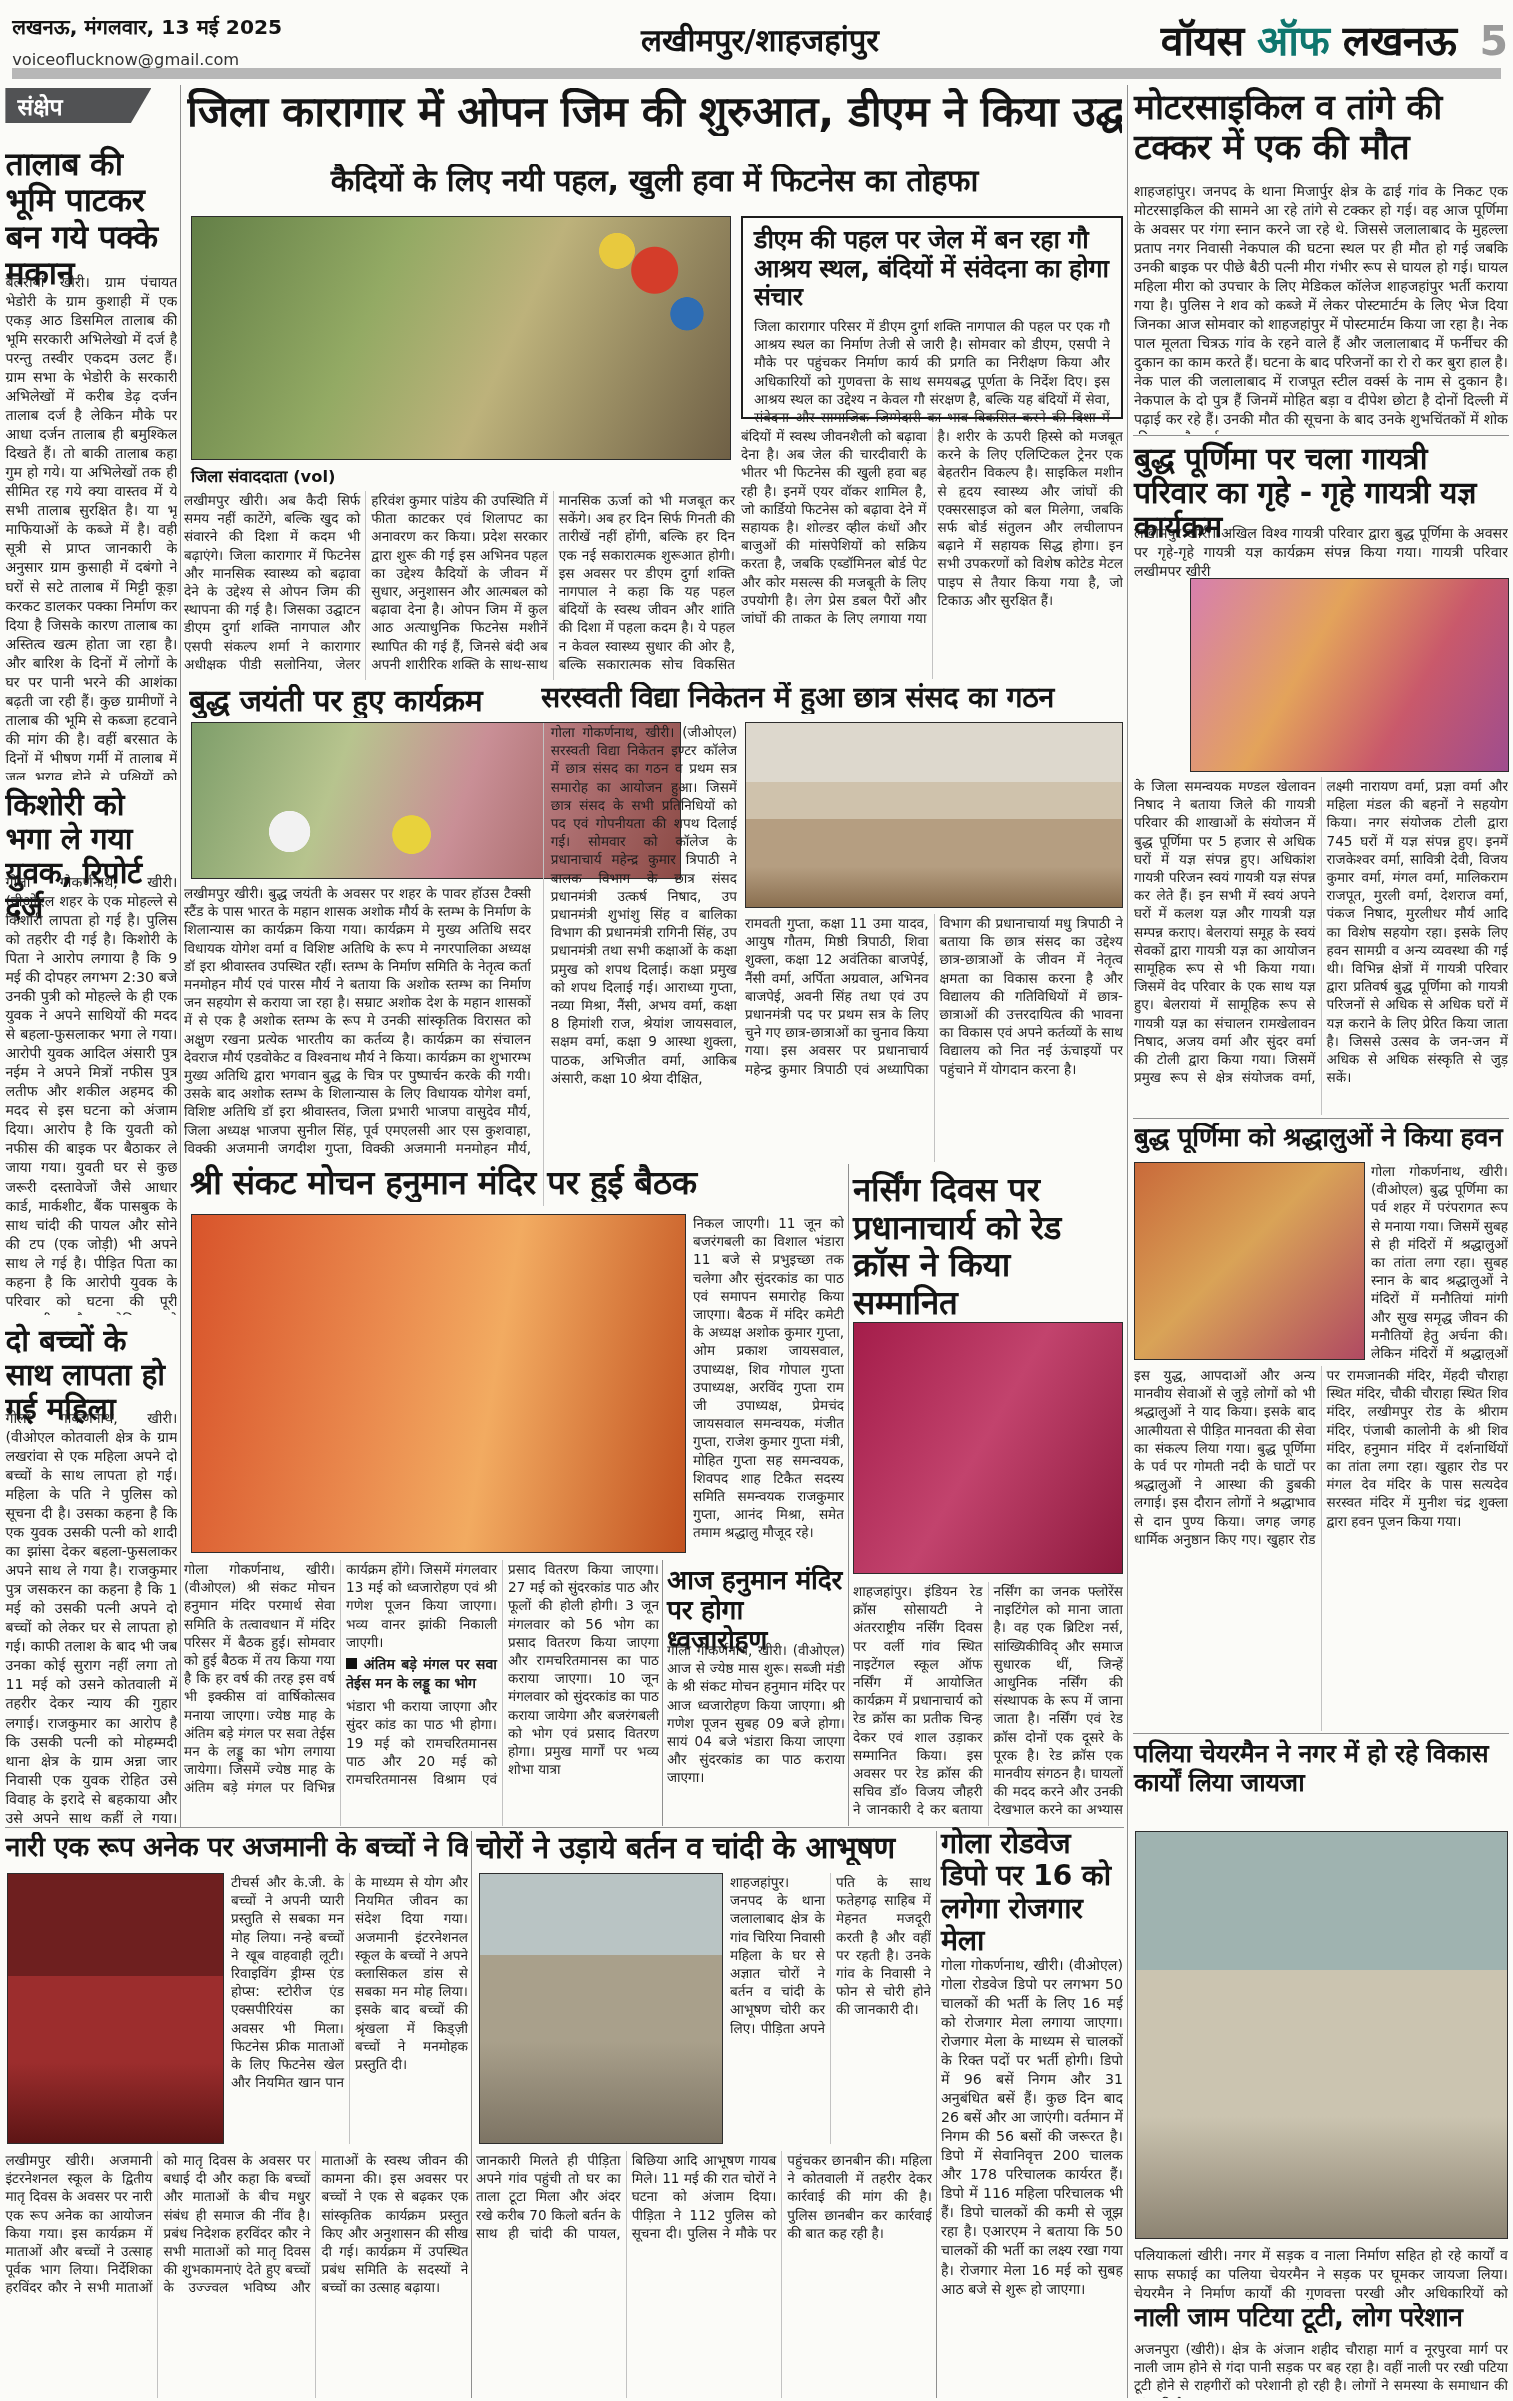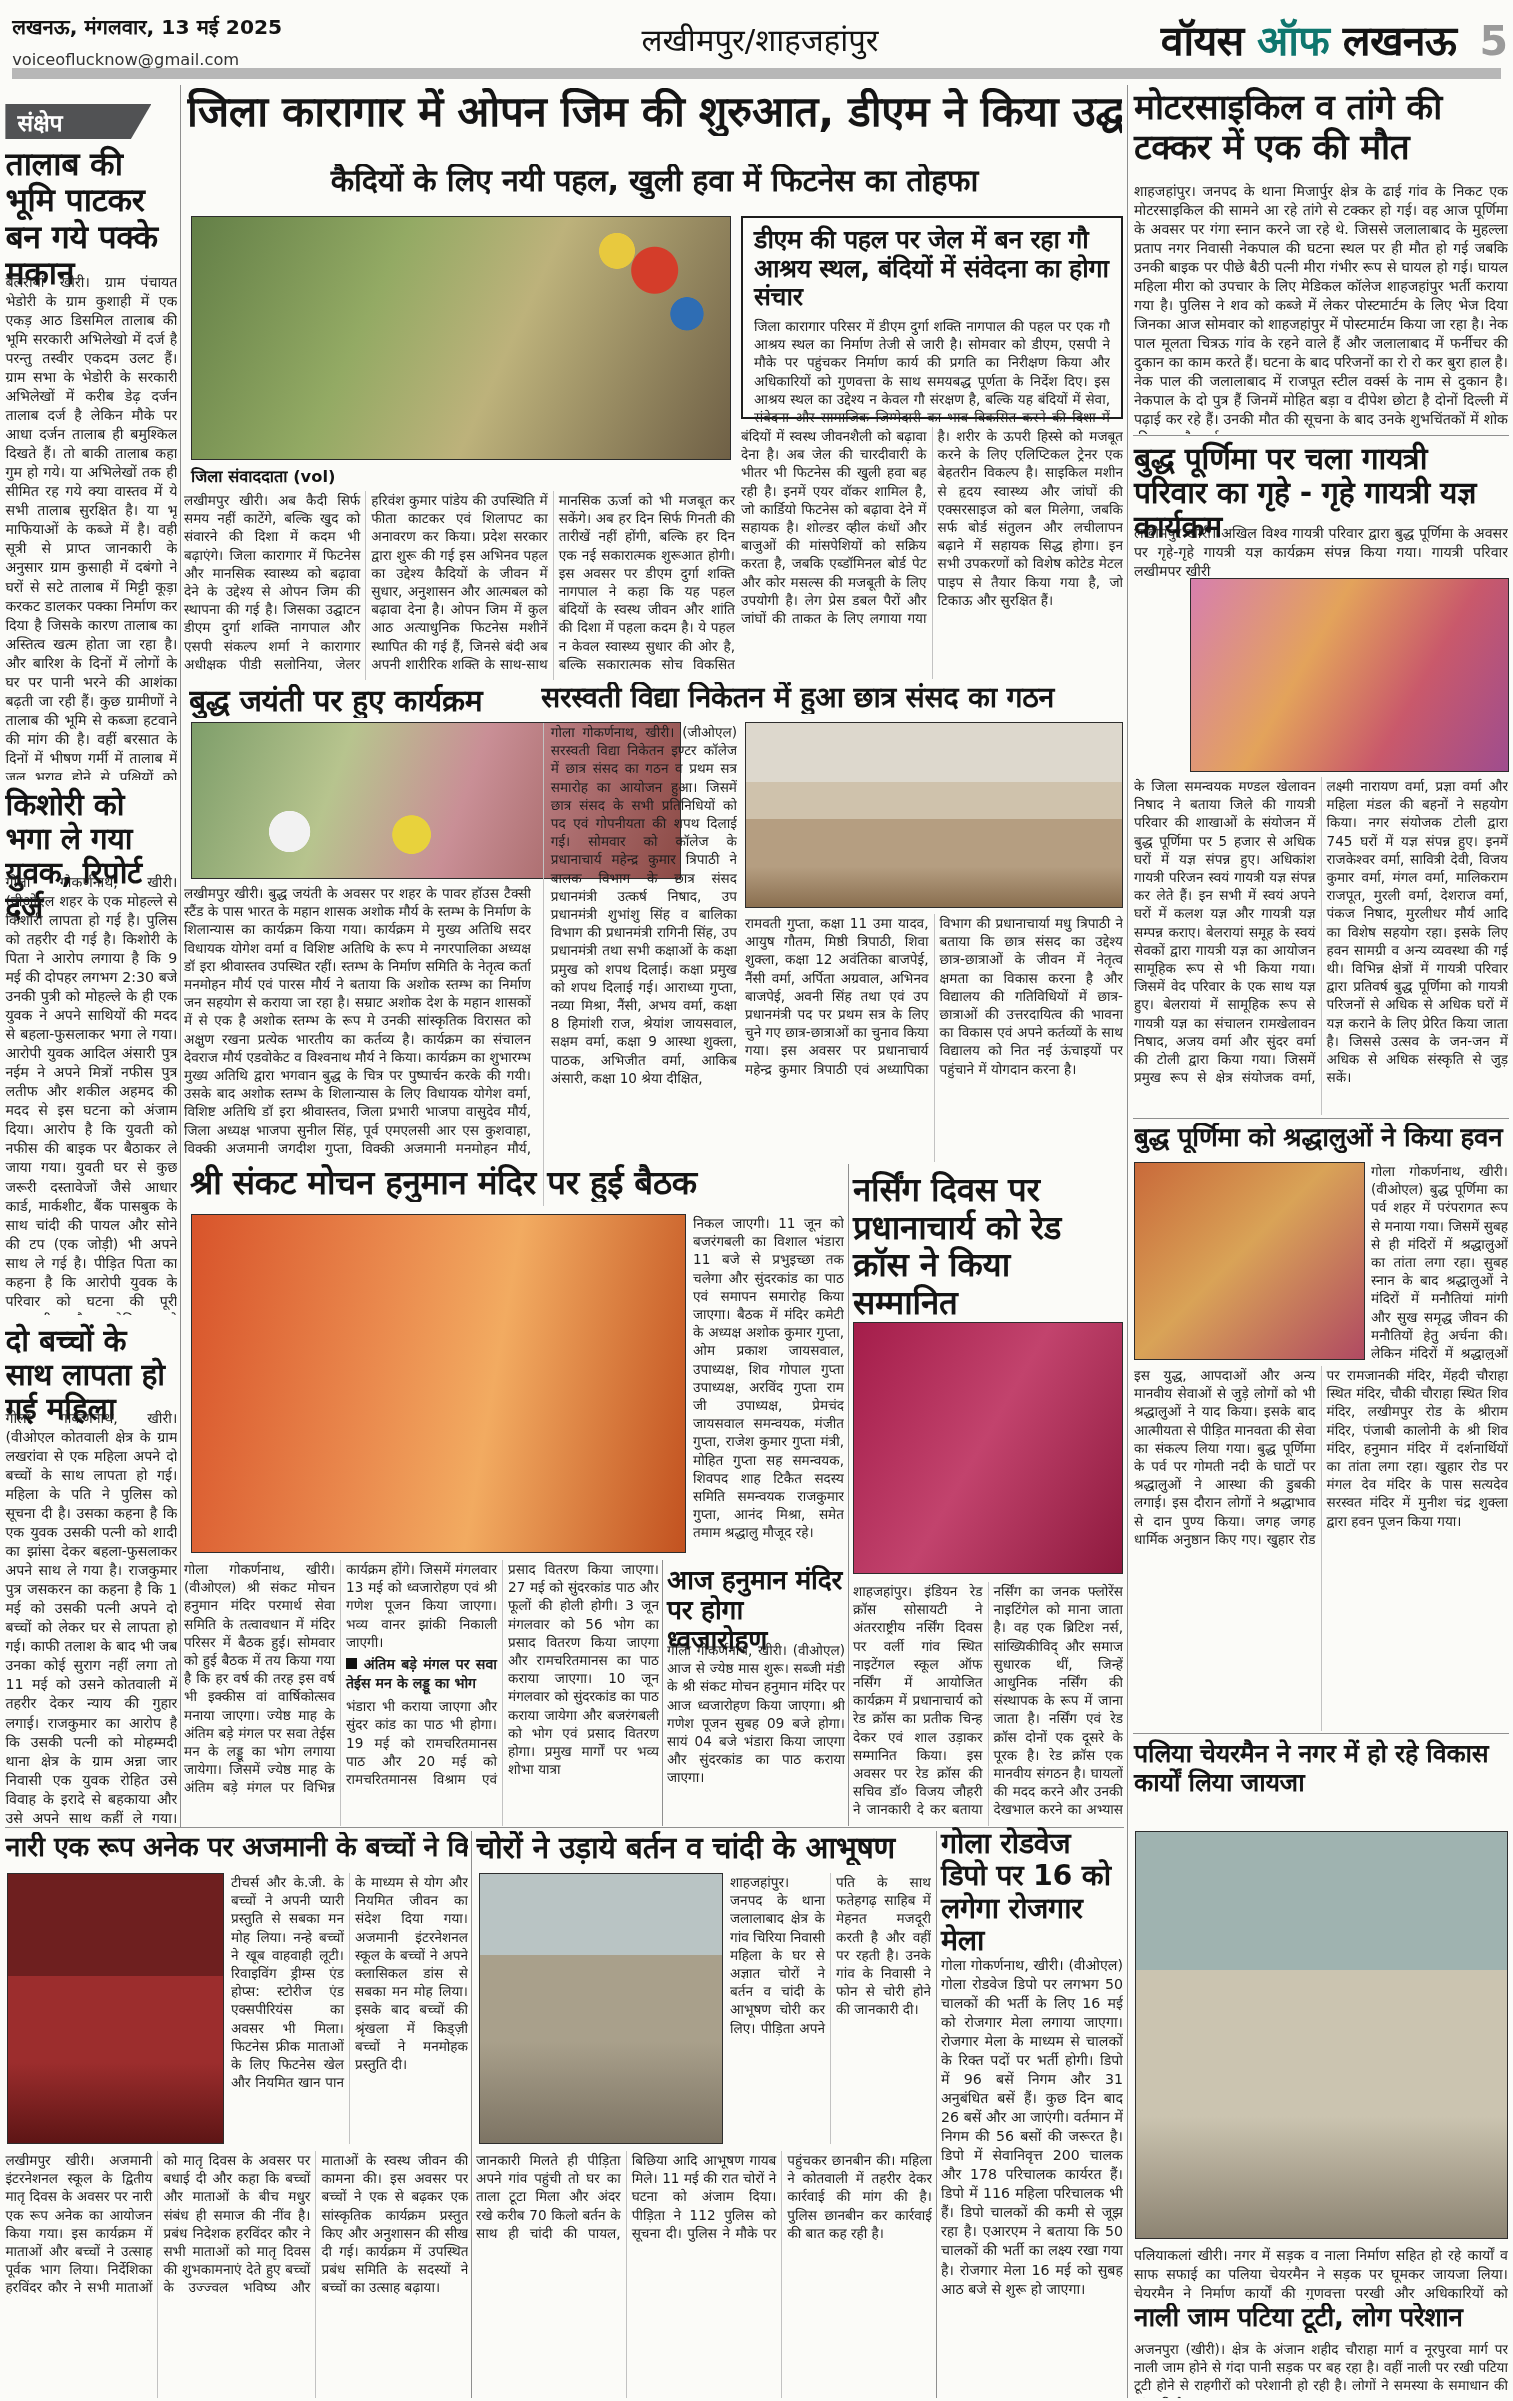--- a/index.html
+++ b/index.html
@@ -9,21 +9,21 @@
   .hl{font-weight:700;color:#151515;line-height:1.14;letter-spacing:-0.3px;}
   .body-txt{text-align:justify;color:#1e1e1e;overflow:hidden;line-height:1.34;font-size:13.6px;}
   .nowrap{white-space:nowrap;overflow:hidden;}
   .cols2{column-count:2;column-gap:11px;column-rule:0.7px solid #c2c2c2;}
   .cols3{column-count:3;column-gap:11px;column-rule:0.7px solid #c2c2c2;}
   .vline{background:#8f8f8f;width:1.4px;}
   .hline{background:#8f8f8f;height:1.4px;}
   .photo{border:1.4px solid #2d2d2d;}
   .badge{background:#515254;color:#fff;font-weight:700;font-size:23px;
          display:flex;align-items:center;padding:1.4px 12.2px;
-         clip-path:polygon(0 0,100% 0,86% 100%,0 100%);margin-top:16px;}
+         clip-path:polygon(0 0,100% 0,86% 100%,0 100%);}
   .box{border:2.7px solid #1c1c1c;padding:8.1px 11px;}
   .bullet-sq{display:inline-block;width:11px;height:11px;background:#111;margin-right:6.8px;}
   .bullet-head{font-weight:700;font-size:14.2px;margin:4.1px 0;}
   
   .ph-gym{background:
     radial-gradient(circle at 86% 22%,#d43d2a 0 23px,rgba(0,0,0,0) 24px),
     radial-gradient(circle at 79% 14%,#e8c93e 0 17.6px,rgba(0,0,0,0) 18.3px),
     radial-gradient(circle at 92% 40%,#2e6db4 0 16.3px,rgba(0,0,0,0) 17px),
     linear-gradient(115deg,#637f47 0%,#93aa64 34%,#bdb27b 58%,#6f6046 100%);}
   .ph-class{background:linear-gradient(180deg,#ddd8cd 0 32%,#cfc2ac 32% 52%,#b59e81 52% 78%,#8a6f50 100%);}
@@ -41,21 +41,21 @@
 </style>
 </head>
 <body>
 
 <div id="page">
 
   <div class="abs" style="left:12.2px;top:12.2px;width:285px;">
     <div style="font-weight:700;font-size:20.3px;">लखनऊ, मंगलवार, 13 मई 2025</div>
     <div style="font-size:16.3px;color:#333;margin-top:9.5px;">voiceoflucknow@gmail.com</div>
   </div>
-  <div class="abs" style="left:475px;top:17.6px;width:570px;text-align:center;font-weight:400;font-size:31px;">लखीमपुर/शाहजहांपुर</div>
+  <div class="abs" style="left:475px;top:17.6px;width:570px;text-align:center;font-weight:700;font-size:31px;">लखीमपुर/शाहजहांपुर</div>
   <div class="abs" style="right:6.8px;top:11px;width:475px;text-align:right;font-weight:700;font-size:41px;letter-spacing:-0.7px;">
     <span>वॉयस</span>
     <span style="color:#0f766e;">ऑफ</span>
     <span>लखनऊ</span>
     <span style="color:#9a9a9a;padding-left:9.5px;">5</span>
   </div>
   <div class="abs" style="left:12.2px;top:68px;width:1489px;height:11px;background:#b7b7b7;"></div>
 
   <div class="abs vline" style="left:180px;top:85px;height:1743px;"></div>
   <div class="abs vline" style="left:1127px;top:85px;height:2313px;"></div>

